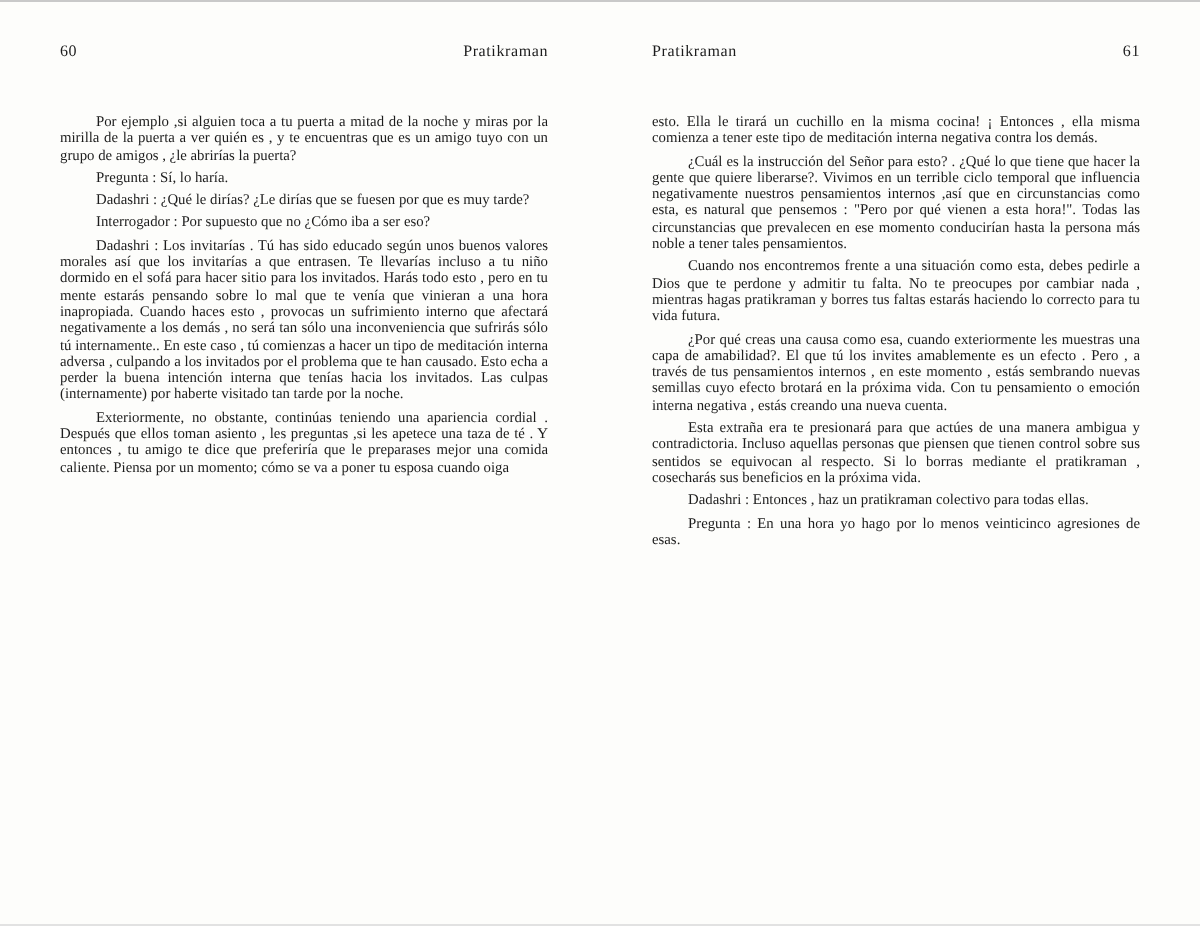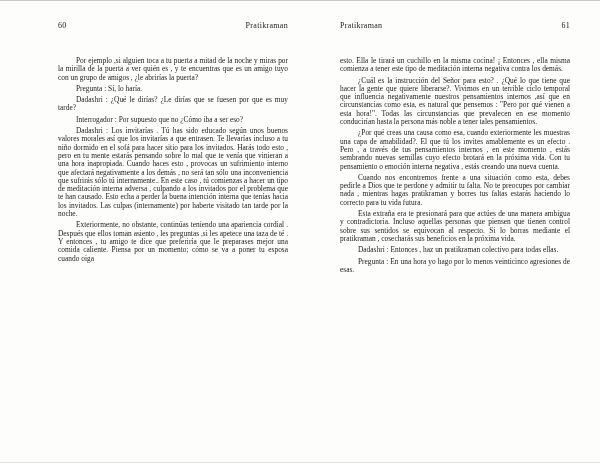--- a/index.html
+++ b/index.html
@@ -11,21 +11,20 @@
     width: 600px;
     height: 463px;
     box-sizing: border-box;
     background: #fdfdfb;
     border-top: 1px solid #c9c9c9;
     border-bottom: 1px solid #e2e2e2;
     display: flex;
     overflow: hidden;
     font-family: "Liberation Serif", "DejaVu Serif", serif;
     color: #1c1c1c;
-    padding-left: 28px;
   }
   .page {
     box-sizing: border-box;
     width: 50%;
     height: 100%;
     padding: 20px 26px 12px 30px;
     overflow: hidden;
   }
   .page.right {
     padding: 20px 30px 12px 26px;
@@ -76,21 +75,21 @@
   </div>
 
   <div class="page right">
     <div class="page-header">
       <span>Pratikraman</span>
       <span>61</span>
     </div>
     <div class="page-body">
         <p class="para no-indent">esto. Ella le tirará un cuchillo en la misma cocina! ¡ Entonces , ella misma comienza a tener este tipo de meditación interna negativa contra los demás.</p>
         <p class="para">¿Cuál es la instrucción del Señor para esto? . ¿Qué lo que tiene que hacer la gente que quiere liberarse?. Vivimos en un terrible ciclo temporal que influencia negativamente nuestros pensamientos internos ,así que en circunstancias como esta, es natural que pensemos : "Pero por qué vienen a esta hora!". Todas las circunstancias que prevalecen en ese momento conducirían hasta la persona más noble a tener tales pensamientos.</p>
+        <p class="para">Cuando nos encontremos frente a una situación como esta, debes pedirle a Dios que te perdone y admitir tu falta. No te preocupes por cambiar nada , mientras hagas pratikraman y borres tus faltas estarás haciendo lo correcto para tu vida futura.</p>
         <p class="para">¿Por qué creas una causa como esa, cuando exteriormente les muestras una capa de amabilidad?. El que tú los invites amablemente es un efecto . Pero , a través de tus pensamientos internos , en este momento , estás sembrando nuevas semillas cuyo efecto brotará en la próxima vida. Con tu pensamiento o emoción interna negativa , estás creando una nueva cuenta.</p>
-        <p class="para">Cuando nos encontremos frente a una situación como esta, debes pedirle a Dios que te perdone y admitir tu falta. No te preocupes por cambiar nada , mientras hagas pratikraman y borres tus faltas estarás haciendo lo correcto para tu vida futura.</p>
         <p class="para">Esta extraña era te presionará para que actúes de una manera ambigua y contradictoria. Incluso aquellas personas que piensen que tienen control sobre sus sentidos se equivocan al respecto. Si lo borras mediante el pratikraman , cosecharás sus beneficios en la próxima vida.</p>
         <p class="para"><b>Dadashri </b>: Entonces , haz un pratikraman colectivo para todas ellas.</p>
         <p class="para"><b>Pregunta </b>: En una hora yo hago por lo menos veinticinco agresiones de esas.</p>
       </div>
   </div>
 
 </div>
 
 </body></html>

